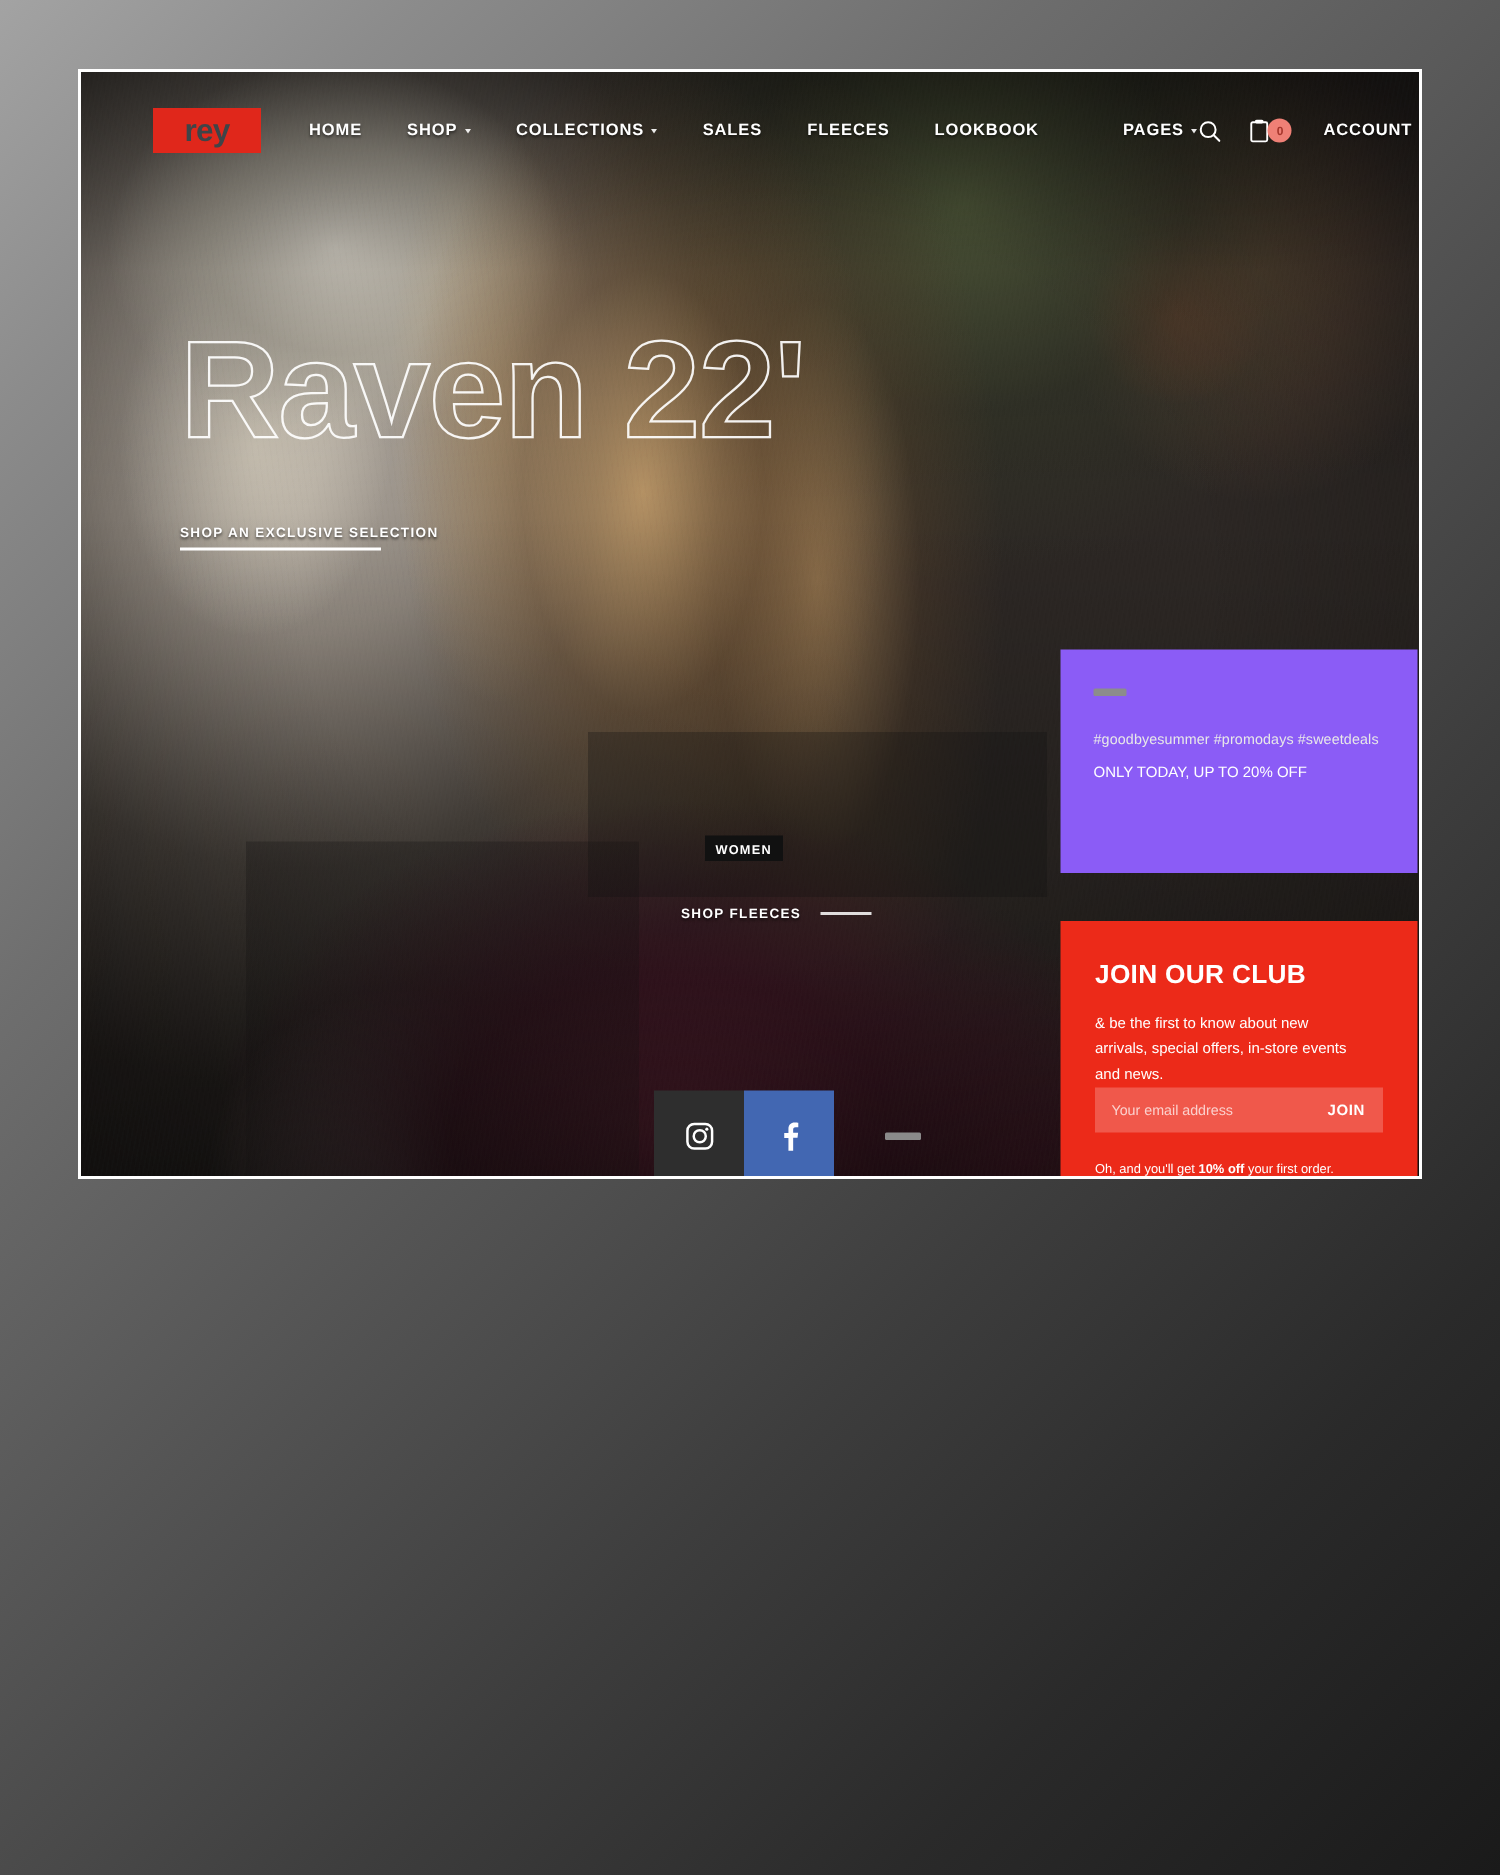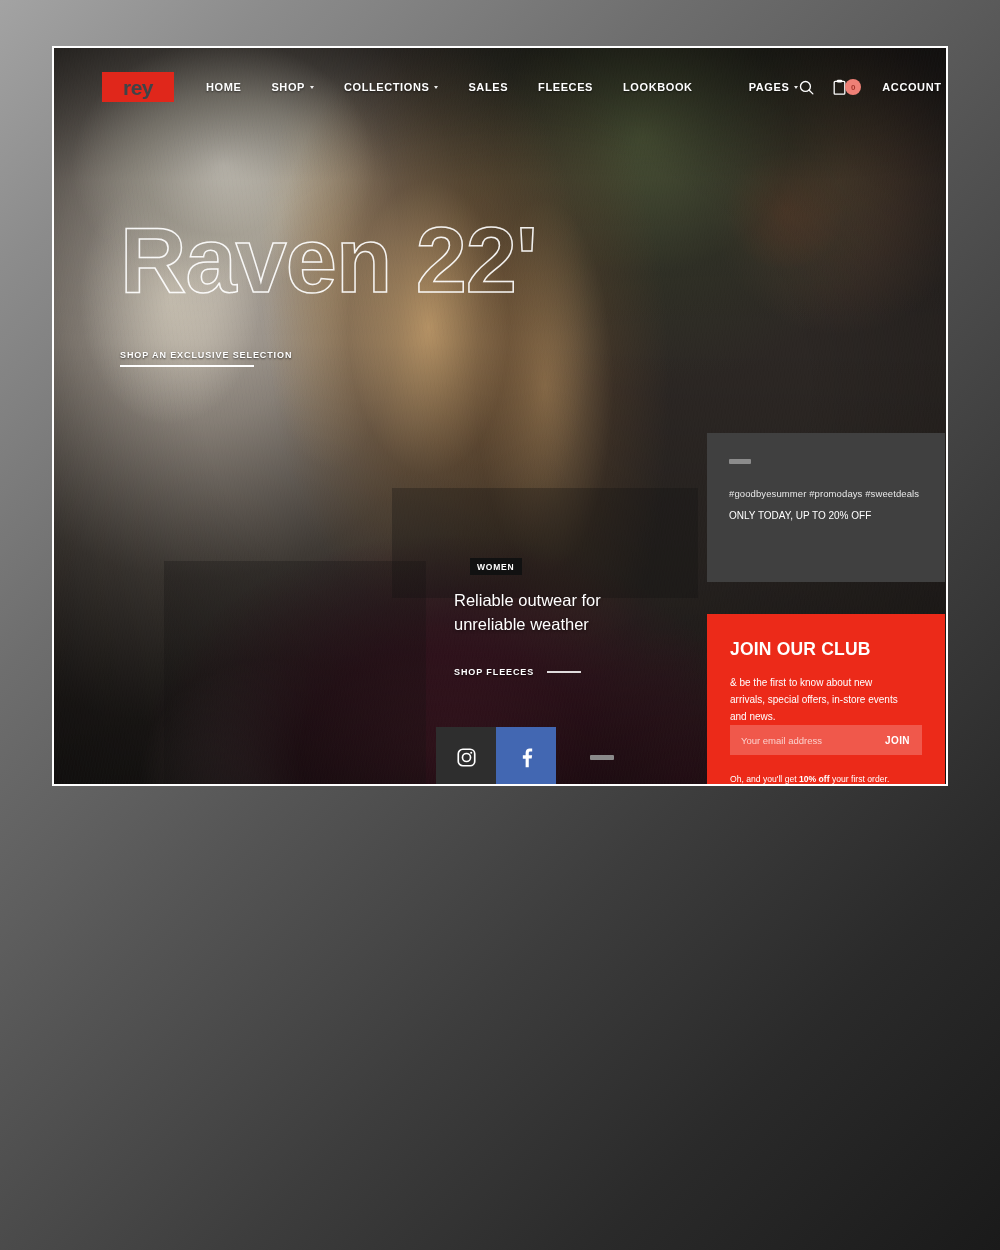--- a/index.html
+++ b/index.html
@@ -193,21 +193,21 @@
   #tile-instagram { background:#2e2e2e; }
   #tile-facebook  { background:#4267b2; }
   #slider-dash {
     width:24px; height:5px; background:#8a8a8a; margin-left:34px; border-radius:1px;
   }
 
   
   #promo-card {
     position:absolute; left:653px; top:385px;
     width:238px; height:149px;
-    background:#404040;
+    background:#8b5cf6;
     z-index:26;
     padding:26px 22px 0;
   }
   #promo-dash {
     width:22px; height:5px; background:#8c8c8c; border-radius:1px;
     margin-bottom:24px;
   }
   #promo-tags {
     color:#e8e8e8; font-size:9.5px; letter-spacing:.1px; margin-bottom:11px;
   }
@@ -329,22 +329,20 @@
 
   <h1 id="hero-title">Raven 22'</h1>
 
   <div id="hero-cta">
     <div class="label">SHOP AN EXCLUSIVE SELECTION</div>
     <div class="rule"></div>
   </div>
 
   <div class="cat-block" id="cat-women">
     <span class="cat-badge">WOMEN</span>
-    <div class="cat-heading" style="white-space:pre-line;">Reliable outwear for
-unreliable weather</div>
     <div class="cat-link">
       <span class="txt">SHOP FLEECES</span>
       <span class="dash"></span>
     </div>
   </div>
 
 
   <div id="social-row">
     <a class="social-tile" id="tile-instagram">
       <svg width="21" height="21" viewBox="0 0 24 24" fill="none" stroke="#ffffff" stroke-width="1.9">

